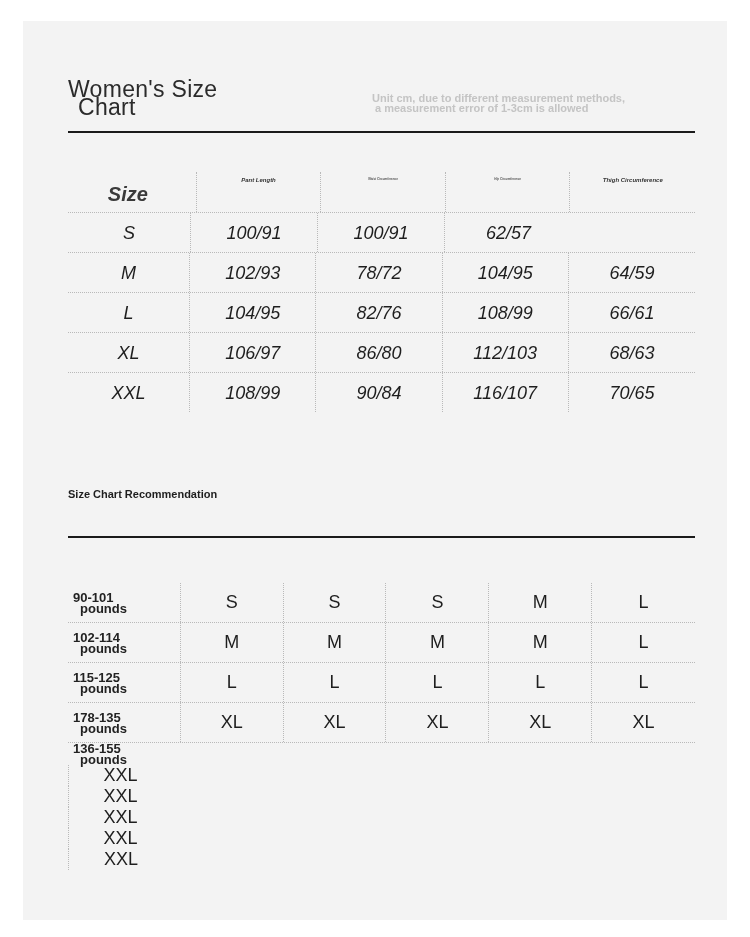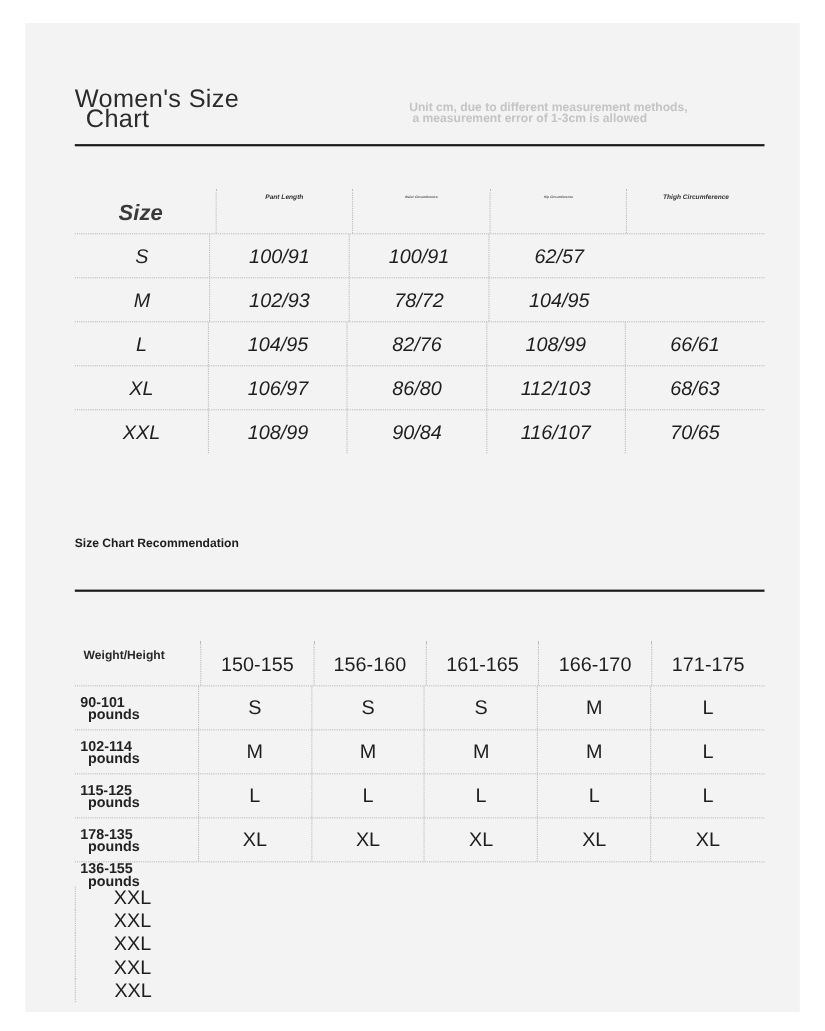--- a/index.html
+++ b/index.html
@@ -87,20 +87,21 @@
     <div class="cell c0">S</div>
     <div class="cell cx">100/91</div>
     <div class="cell cx">100/91</div>
     <div class="cell cx">62/57</div>
   </div>
   <div class="row body">
     <div class="cell c0">M</div>
     <div class="cell cx">102/93</div>
     <div class="cell cx">78/72</div>
     <div class="cell cx">104/95</div>
+    <div class="cell cx">64/59</div>
   </div>
   <div class="row body">
     <div class="cell c0">L</div>
     <div class="cell cx">104/95</div>
     <div class="cell cx">82/76</div>
     <div class="cell cx">108/99</div>
     <div class="cell cx">66/61</div>
   </div>
   <div class="row body">
     <div class="cell c0">XL</div>
@@ -115,28 +116,20 @@
     <div class="cell cx">90/84</div>
     <div class="cell cx">116/107</div>
     <div class="cell cx">70/65</div>
   </div>
 </div>
 
 <div class="sub">Size Chart Recommendation</div>
 <div class="rule r2"></div>
 
 <div class="t2">
-  <div class="row hdr">
-    <div class="cell c0">Weight/Height</div>
-    <div class="cell cx">150-155</div>
-    <div class="cell cx">156-160</div>
-    <div class="cell cx">161-165</div>
-    <div class="cell cx">166-170</div>
-    <div class="cell cx">171-175</div>
-  </div>
   <div class="row body">
     <div class="cell c0">
       <span>90-101</span>
       <span class="u">pounds</span>
     </div>
     <div class="cell cx">S</div>
     <div class="cell cx">S</div>
     <div class="cell cx">S</div>
     <div class="cell cx">M</div>
     <div class="cell cx">L</div>

